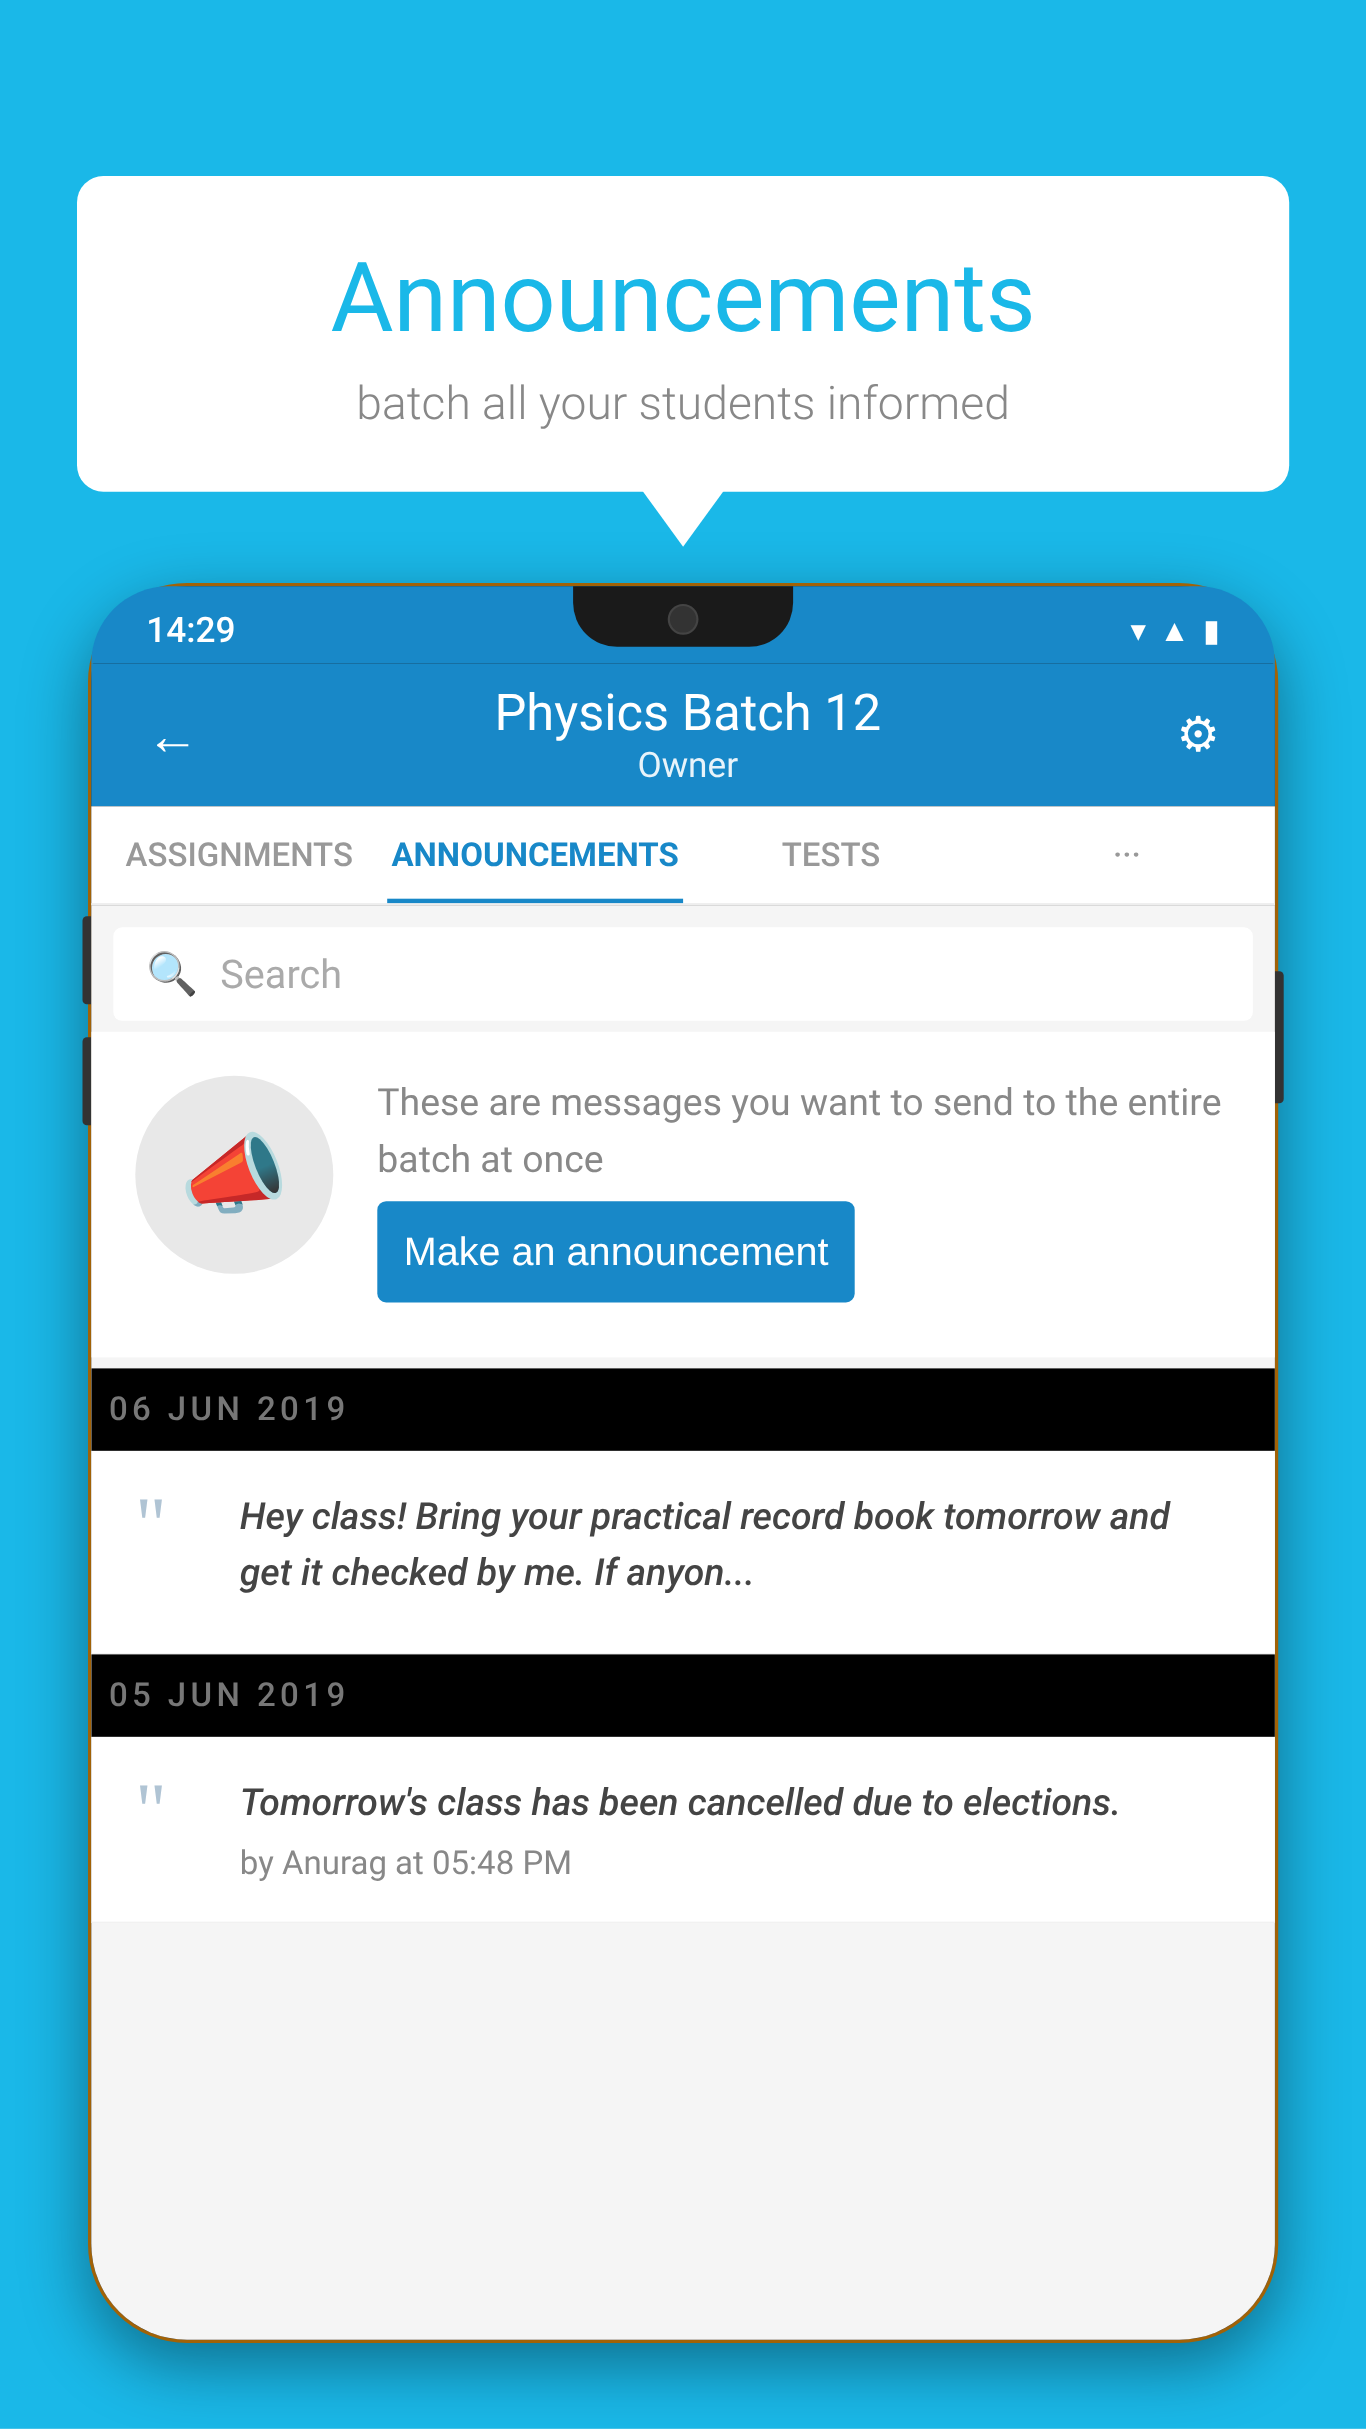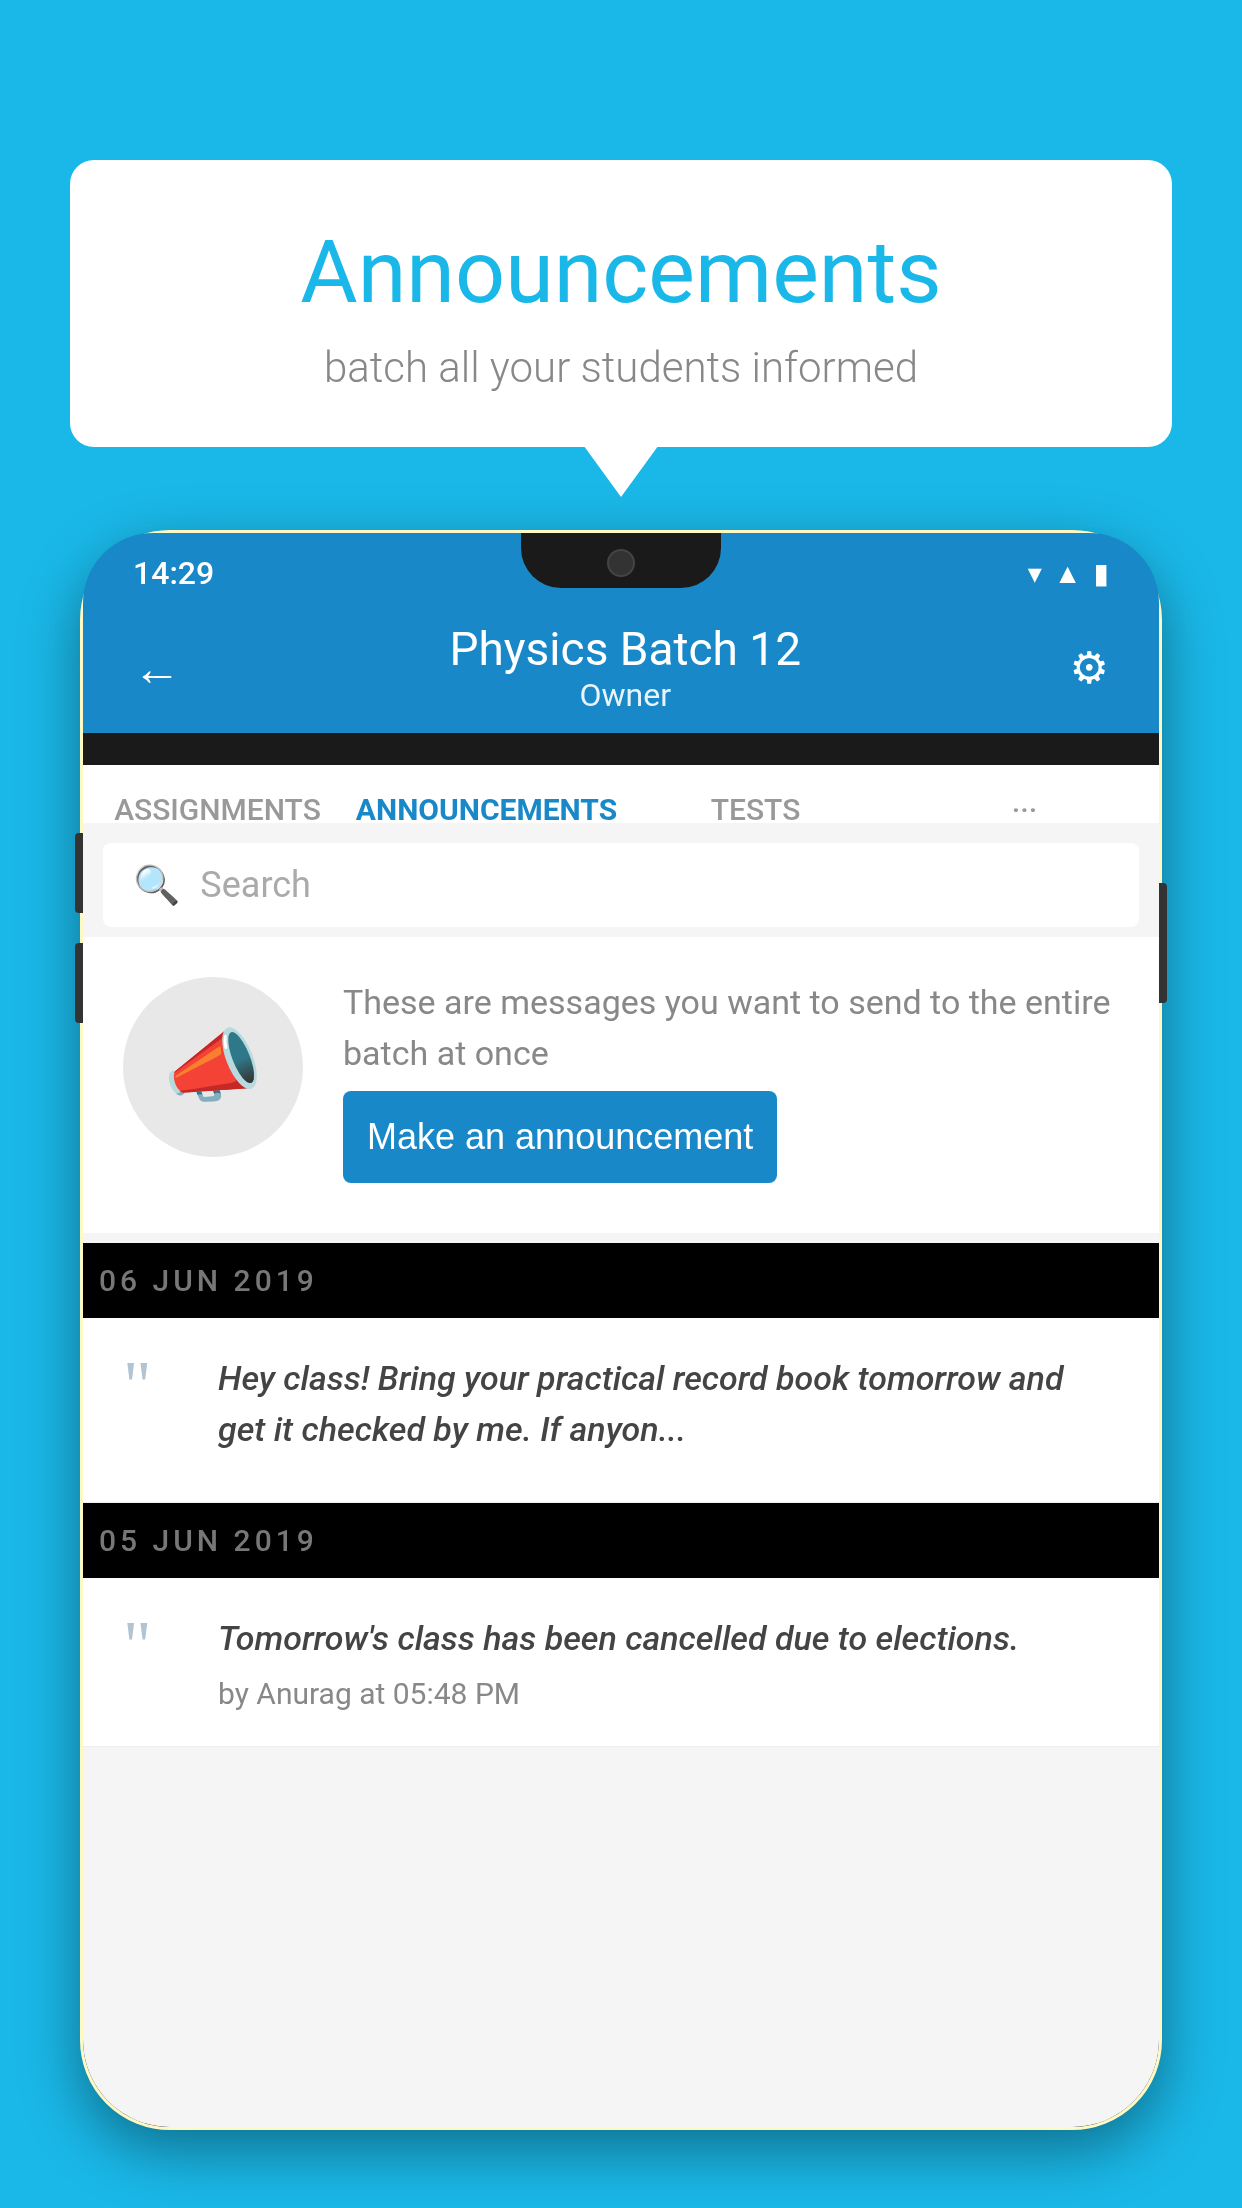--- a/index.html
+++ b/index.html
@@ -68,21 +68,21 @@
       bottom: 0;
     }
 
     .phone-outer {
       background: #1a1a1a;
       border-radius: 90px;
       width: 100%;
       height: 1600px;
       position: relative;
       box-shadow: 0 20px 60px rgba(0,0,0,0.4);
-      border: 3px solid #fef9c3;
+      border: 3px solid #a16207;
     }
 
     
     .phone-notch {
       position: absolute;
       top: 0;
       left: 50%;
       transform: translateX(-50%);
       width: 200px;
       height: 55px;
@@ -183,21 +183,20 @@
     .tab-bar {
       position: absolute;
       top: 200px;
       left: 0;
       right: 0;
       height: 90px;
       background: white;
       display: flex;
       align-items: stretch;
       border-bottom: 2px solid #eee;
-      margin-top: 32px;
     }
 
     .tab-item {
       flex: 1;
       display: flex;
       align-items: center;
       justify-content: center;
       font-size: 30px;
       font-weight: 500;
       color: #999;

